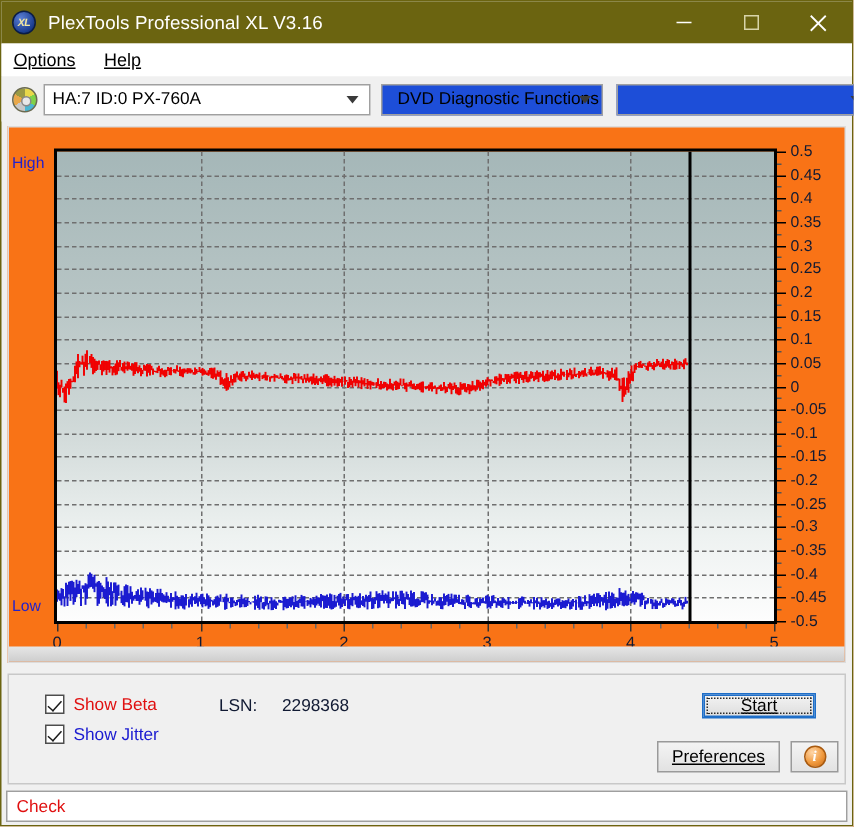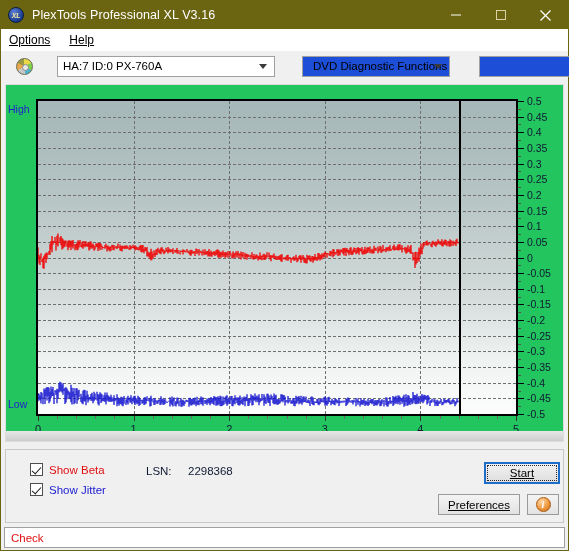--- a/index.html
+++ b/index.html
@@ -56,22 +56,21 @@
     font-size: 12px; color: #000; padding: 2px 9px 2px 2px; margin-right: 8px;
   }
   .menu-item u { text-decoration: underline; }
 
   
   .toolbar {
     position: absolute; left: 0; top: 50px;
     width: 567px; height: 30px;
     background: #f0f0f0;
     display: flex; align-items: center;
-    padding: 0 12px;
-    gap: 20px;
+    padding: 0 4px;
   }
   .disc-icon {
     width: 17px; height: 17px; margin: 0 4px 0 3px;
     border-radius: 50%;
     background: conic-gradient(#e8d84a 0deg 60deg, #7fd24a 60deg 120deg, #4ab6d2 120deg 180deg, #c8c8c8 180deg 240deg, #e8a84a 240deg 300deg, #9a9a44 300deg 360deg);
     border: 1px solid #6a6a50;
     position: relative;
     flex: 0 0 auto;
   }
   .disc-icon::after {
@@ -98,21 +97,21 @@
     border-left: 4px solid transparent;
     border-right: 4px solid transparent;
     border-top: 5px solid #3a3a3a;
   }
   .combo.c2, .combo.c3 { background:#1d4ed8; }
 
   
   .chart-panel {
     position: absolute; left: 4px; top: 83px;
     width: 559px; height: 358px;
-    background: #22c55e;
+    background: #f97316;
     border: 1px solid #dcdcdc;
     overflow: hidden;
   }
   .axis-label-high, .axis-label-low {
     position: absolute; left: 2px;
     font-size: 10.5px; color: #2222cc;
   }
   .axis-label-high { top: 18px; }
   .axis-label-low  { top: 313px; }
 
@@ -203,21 +202,21 @@
 
   .btn {
     position: absolute;
     background: linear-gradient(to bottom,#f4f4f4,#e2e2e2);
     border: 1px solid #9a9a9a;
     font-size: 11.5px; color: #000;
     display: flex; align-items: center; justify-content: center;
   }
   .btn u { text-decoration: underline; }
   .btn-start {
-    left: 479px; top: 13px; width: 74px; height: 20px;
+    left: 463px; top: 13px; width: 74px; height: 15px;
     border: 1px solid #1e6ec8;
     outline: 1px solid #1e6ec8;
     background: linear-gradient(to bottom,#f2f2f2,#dedede);
   }
   .btn-start .focus-ring {
     position: absolute; left: 1px; top: 1px; right: 1px; bottom: 1px;
     border: 1px dotted #2a2a2a;
   }
   .btn-prefs { left: 432px; top: 44px; width: 82px; height: 21px; }
   .btn-info  { left: 521px; top: 44px; width: 32px; height: 21px; }

